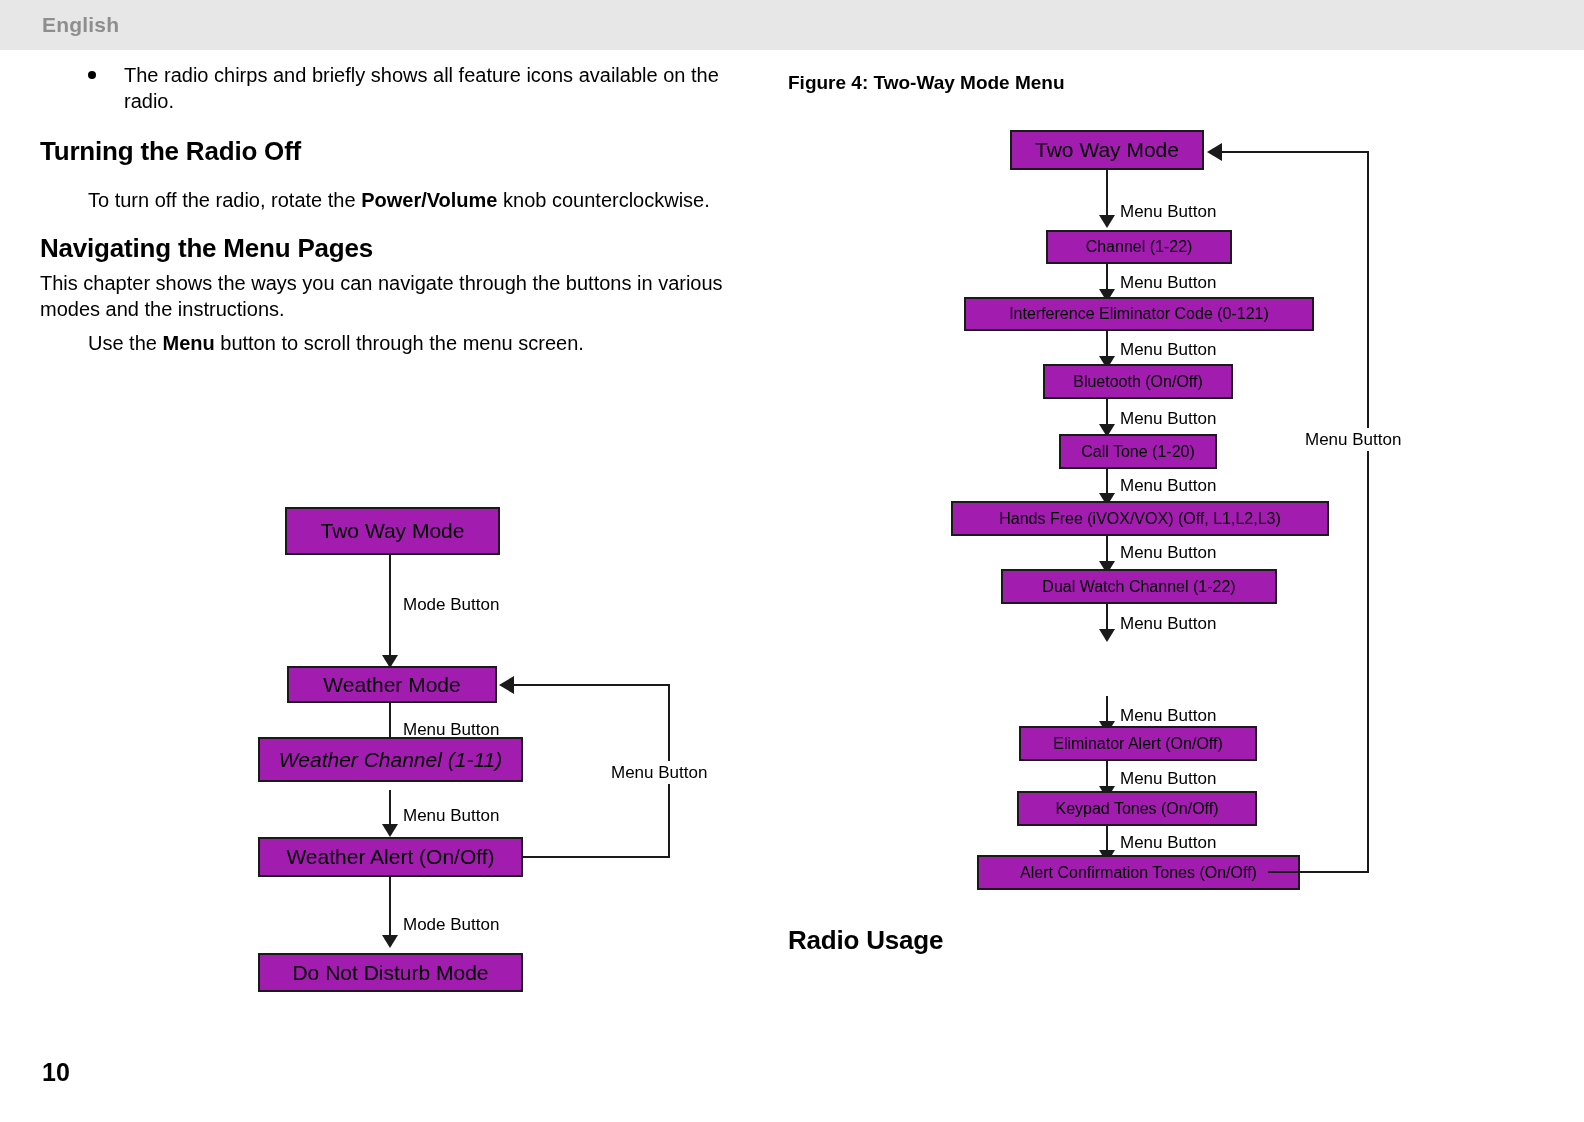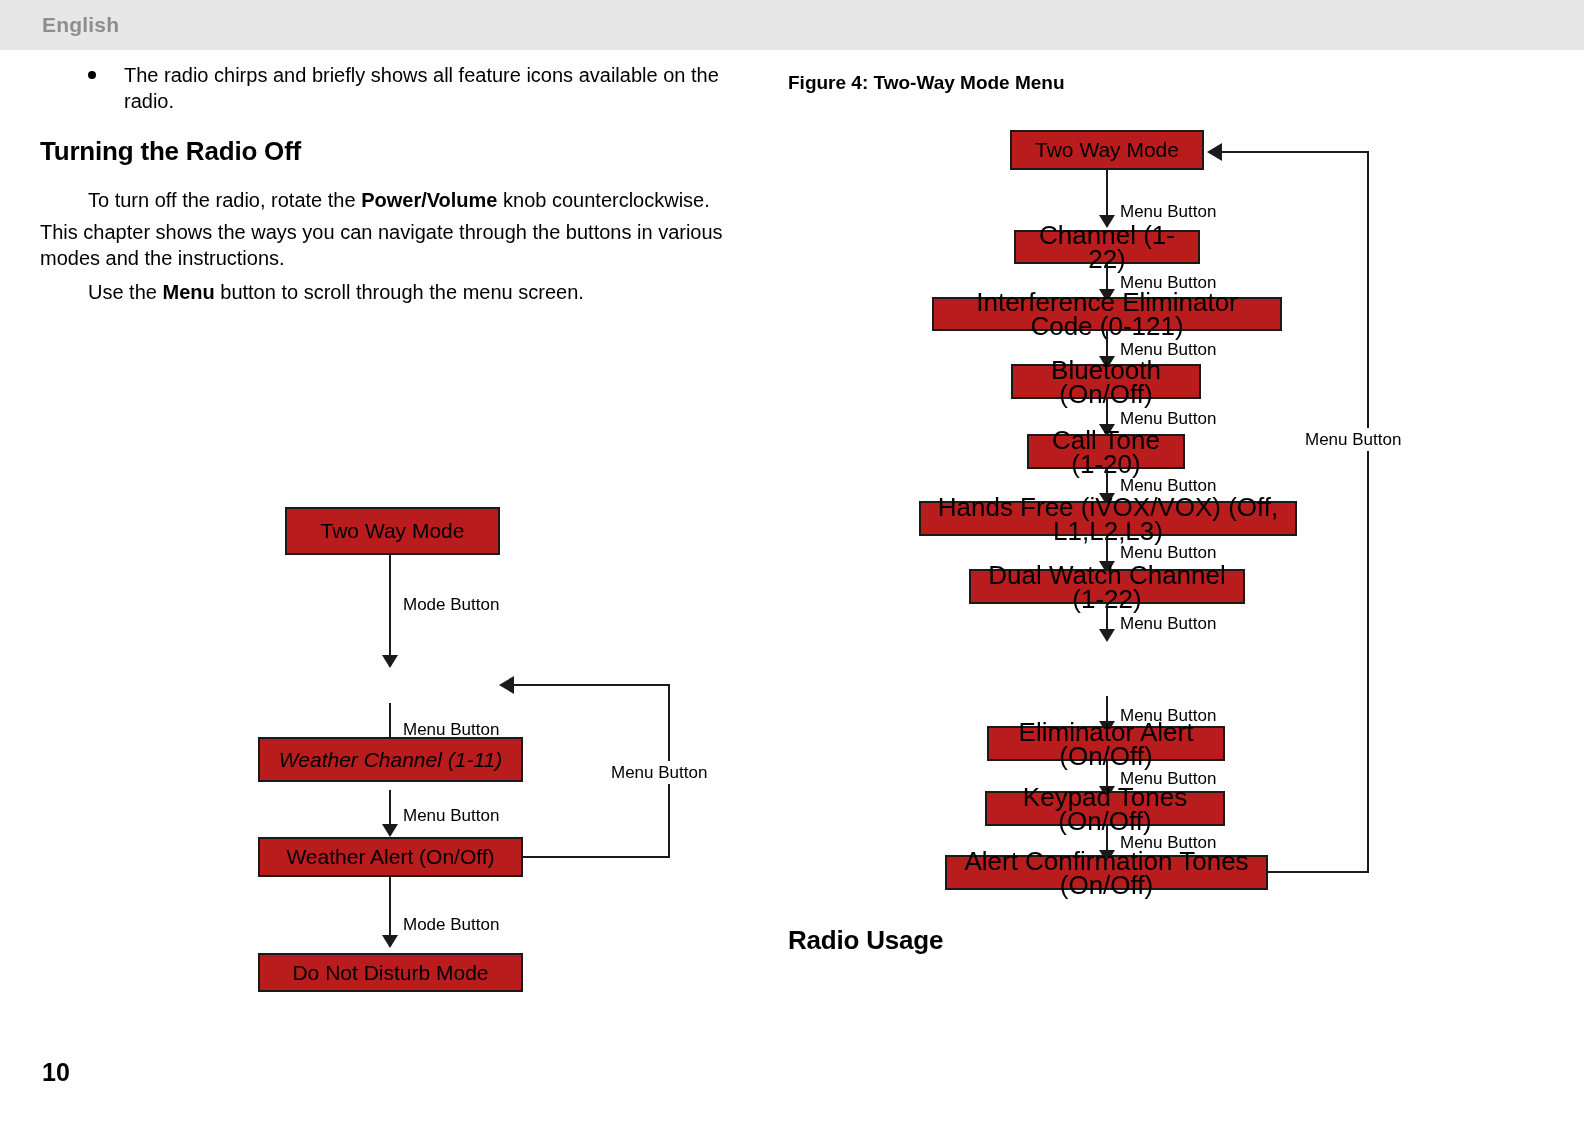--- a/index.html
+++ b/index.html
@@ -91,32 +91,32 @@
 
   .sec-head { margin-top: 18px; margin-bottom: 4px; }
 
   
   .flow {
     position: absolute;
   }
   .fbox {
     position: absolute;
     border: 2px solid #1a1a1a;
-    background: #b91c1c;
+    background: #a21caf;
     box-sizing: border-box;
     display: flex;
     align-items: center;
     justify-content: center;
     text-align: center;
     font-size: 21px;
     line-height: 24px;
     white-space: pre-line;
     padding: 0 8px;
   }
-  .fbox.small { font-size: 26px; }
+  .fbox.small { font-size: 16px; margin-left: 32px; }
   .flabel {
     position: absolute;
     font-size: 17px;
     line-height: 19px;
     white-space: nowrap;
     background: transparent;
   }
   .vline {
     position: absolute;
     width: 2px;
@@ -165,37 +165,39 @@
       <span>The radio chirps and briefly shows all feature icons available on the radio.</span>
     </li>
   </ul>
 
   <div class="h1 sec-head" style="margin-top:22px;">Turning the Radio Off</div>
 
   <div class="body-txt indent-1" style="margin-top:20px; width:640px;">
     <span>To turn off the radio, rotate the </span><b class="inline">Power/Volume</b><span> knob counterclockwise.</span>
   </div>
 
+  <div class="h1 sec-head" style="margin-top:20px;">Navigating the Menu Pages</div>
 
   <div class="body-txt" style="margin-top:6px; width:700px;">This chapter shows the ways you can navigate through the buttons in various modes and the instructions.</div>
 
   <div class="body-txt indent-1" style="margin-top:8px;">
     <span>Use the </span><b class="inline">Menu</b><span> button to scroll through the menu screen.</span>
   </div>
 
 </div>
 
 <div class="flow" style="left:0; top:0; width:780px; height:1000px;">
 
   <div class="fbox" style="left:285px; top:507px; width:215px; height:48px;">Two Way Mode</div>
 
   <div class="vline" style="left:389px; top:555px; height:108px;"></div>
   <div class="arrow-down" style="left:382px; top:655px;"></div>
   <div class="flabel" style="left:403px; top:595px;">Mode Button</div>
 
+  <div class="fbox" style="left:287px; top:666px; width:210px; height:37px;">Weather Mode</div>
 
   <div class="vline" style="left:389px; top:703px; height:37px;"></div>
   <div class="arrow-down" style="left:382px; top:737px;"></div>
   <div class="flabel" style="left:403px; top:720px;">Menu Button</div>
 
   <div class="fbox" style="left:258px; top:737px; width:265px; height:45px;font-style:italic;">Weather Channel (1-11)</div>
 
   <div class="vline" style="left:389px; top:790px; height:38px;"></div>
   <div class="arrow-down" style="left:382px; top:824px;"></div>
   <div class="flabel" style="left:403px; top:806px;">Menu Button</div>

